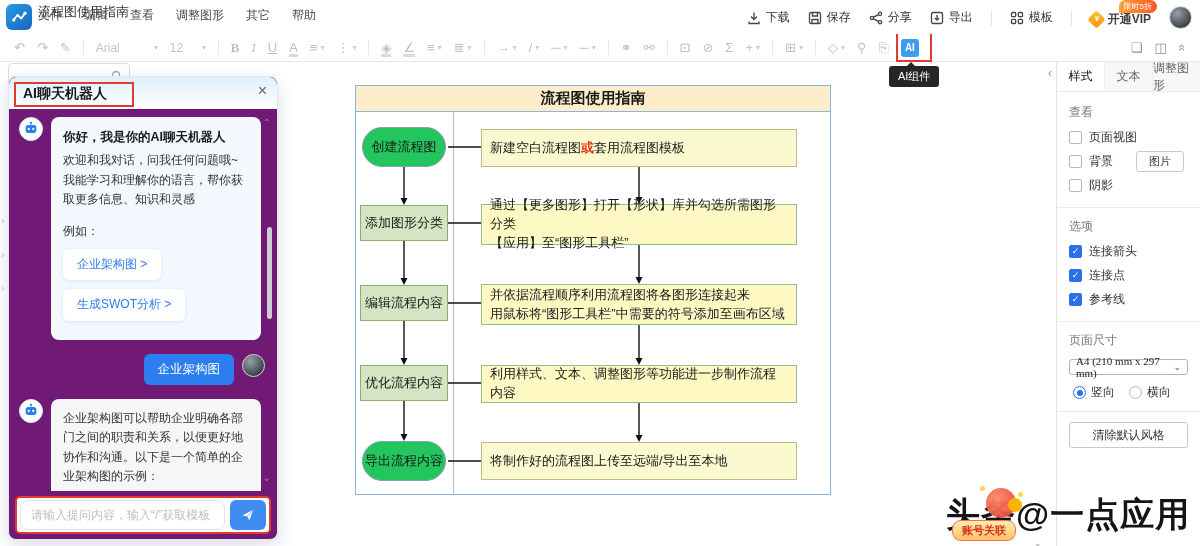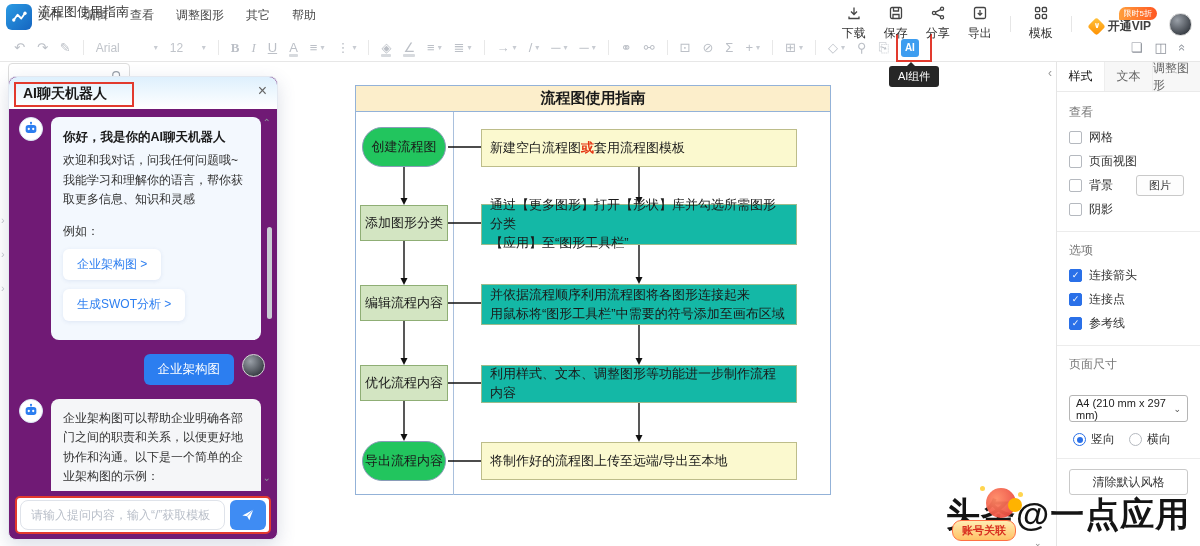--- a/index.html
+++ b/index.html
@@ -8,21 +8,21 @@
   body { position:relative; font-size:12px; color:#333; }
 
   
   .header { position:absolute; left:0; top:0; width:1200px; height:34px; background:#fff; z-index:20; }
   .logo { position:absolute; left:6px; top:4px; width:26px; height:26px; border-radius:6px;
     background:linear-gradient(135deg,#2b9be4,#1565c0); display:flex; align-items:center; justify-content:center; }
   .doc-title { position:absolute; left:38px; top:3px; font-size:13px; color:#333; }
   .menubar { position:absolute; left:38px; top:7px; display:flex; gap:22px; font-size:12px; color:#4a4a4a; }
   .menu-item { cursor:default; }
   .header-actions { position:absolute; right:8px; top:6px; display:flex; align-items:center; gap:18px; }
-  .action-btn { display:flex; align-items:center; gap:5px; font-size:12px; color:#333;flex-direction:column; }
+  .action-btn { display:flex; align-items:center; gap:5px; font-size:12px; color:#333; }
   .action-btn svg { display:block; }
   .hdr-divider { width:1px; height:16px; background:#e6e6e6; }
   .vip-group { position:relative; display:flex; align-items:center; gap:5px; padding-top:4px; }
   .vip-diamond { width:13px; height:13px; background:linear-gradient(135deg,#ffc33d,#ff8f00);
     transform:rotate(45deg); border-radius:3px; position:relative; }
   .vip-diamond span { position:absolute; left:2.5px; top:0.5px; transform:rotate(-45deg); color:#fff; font-size:8px; font-weight:bold; }
   .vip-label { color:#404040; font-size:12px; font-weight:bold; }
   .vip-badge { position:absolute; right:-6px; top:-7px; background:linear-gradient(90deg,#ff9f3c,#ff5722);
     color:#fff; font-size:8px; padding:1px 5px; border-radius:7px 7px 7px 1px; white-space:nowrap; }
   .avatar { width:23px; height:23px; border-radius:50%;
@@ -95,42 +95,42 @@
   .flow-titlebar { position:absolute; left:0; top:0; width:100%; height:26px; background:#fceecb;
     border-bottom:1px solid #93b2d8; display:flex; align-items:center; justify-content:center;
     font-size:15px; font-weight:bold; color:#1a1a1a; }
   .flow-divider { position:absolute; left:97px; top:26px; width:1px; height:383px; background:#a9c0dd; }
   .flow-node { position:absolute; left:4px; width:88px; display:flex; align-items:center;
     justify-content:center; font-size:13px; color:#1a1a1a; text-align:center; z-index:3; background:#d3e5c2; border:1px solid #8fae75; }
   .flow-node.stadium { background:#22c55e; border:1.5px solid #8a9cb8; border-radius:20px; left:6px; width:84px; }
   .flow-desc { position:absolute; left:125px; width:316px; display:flex; flex-direction:column;
     justify-content:center; padding:18px 8px; font-size:13px; color:#1a1a1a; line-height:1.45; z-index:3; }
   .flow-desc.yellow { background:#fbf9cf; border:1px solid #bdbd8a; }
-  .flow-desc.green { background:#14b8a6; border:1px solid #9cbb8c; }
+  .flow-desc.green { background:#fef9c3; border:1px solid #9cbb8c; }
   .hl-red { color:#e53512; font-weight:bold; }
   .flow-svg { position:absolute; left:0; top:0; z-index:2; }
 
   
   .right-panel { position:absolute; left:1056px; top:62px; width:144px; height:484px; background:#fff;
     border-left:1px solid #e5e5e5; z-index:6; }
   .rp-tabs { display:flex; height:30px; border-bottom:1px solid #eaeaea; }
   .rp-tab { flex:1; display:flex; align-items:center; justify-content:center; font-size:12px;
     color:#666; background:#f7f7f7; border-left:1px solid #eee; }
   .rp-tab.active { background:#fff; color:#111; border-left:none; }
   .rp-content { padding:12px; }
   .rp-section-title { font-size:12px; color:#777; margin-bottom:4px; }
   .rp-row { display:flex; align-items:center; gap:7px; height:24px; font-size:12px; color:#333; }
   .cbx { width:13px; height:13px; border:1px solid #b5b9bf; border-radius:2px; background:#fff;
     display:flex; align-items:center; justify-content:center; flex:0 0 13px; }
   .cbx.checked { background:#2a70e8; border-color:#2a70e8; color:#fff; font-size:9px; }
   .img-btn { margin-left:16px; border:1px solid #c9c9c9; border-radius:3px; padding:2px 12px;
     font-size:11px; color:#333; background:#fdfdfd; }
   .rp-divider { height:1px; background:#ececec; margin:10px -12px; }
-  .page-select { margin-top:22px; height:27px; border:1px solid #b5b5b5; border-radius:3px;
-    display:flex; align-items:center; justify-content:space-between; padding:0 6px; font-size:11px; color:#222; }
+  .page-select { margin-top:10px; height:16px; border:1px solid #b5b5b5; border-radius:3px;
+    display:flex; align-items:center; justify-content:space-between; padding:0 6px; font-size:11px; color:#222;font-family:Liberation Serif, serif; }
   .radio-row { display:flex; align-items:center; gap:14px; margin-top:9px; padding-left:4px; font-size:12px; }
   .radio { width:13px; height:13px; border-radius:50%; border:1px solid #b5b9bf; position:relative; flex:0 0 13px; background:#fff; }
   .radio.sel { border:1px solid #2a70e8; }
   .radio.sel::after { content:""; position:absolute; left:2.5px; top:2.5px; width:6px; height:6px;
     border-radius:50%; background:#2a70e8; }
   .radio-item { display:flex; align-items:center; gap:5px; }
   .clear-btn { margin-top:2px; width:100%; height:26px; border:1px solid #c9c9c9; border-radius:3px;
     background:#fff; font-size:12px; color:#333; display:flex; align-items:center; justify-content:center; }
   .panel-collapse { position:absolute; left:1048px; top:66px; color:#999; font-size:12px; z-index:7; }
 
@@ -491,24 +491,20 @@
   <div class="rp-tabs" id="rp-tabs">
       <div class="rp-tab active">样式</div>
       <div class="rp-tab">文本</div>
       <div class="rp-tab">调整图形</div>
     </div>
   <div class="rp-content">
     <div class="rp-section-title">查看</div>
     <div id="rp-view-rows">
         <div class="rp-row">
           <span class="cbx"></span>
-          <span>网格</span>
-        </div>
-        <div class="rp-row">
-          <span class="cbx"></span>
           <span>页面视图</span>
         </div>
         <div class="rp-row">
           <span class="cbx"></span>
           <span>背景</span>
           <span class="img-btn">图片</span>
         </div>
         <div class="rp-row">
           <span class="cbx"></span>
           <span>阴影</span>

